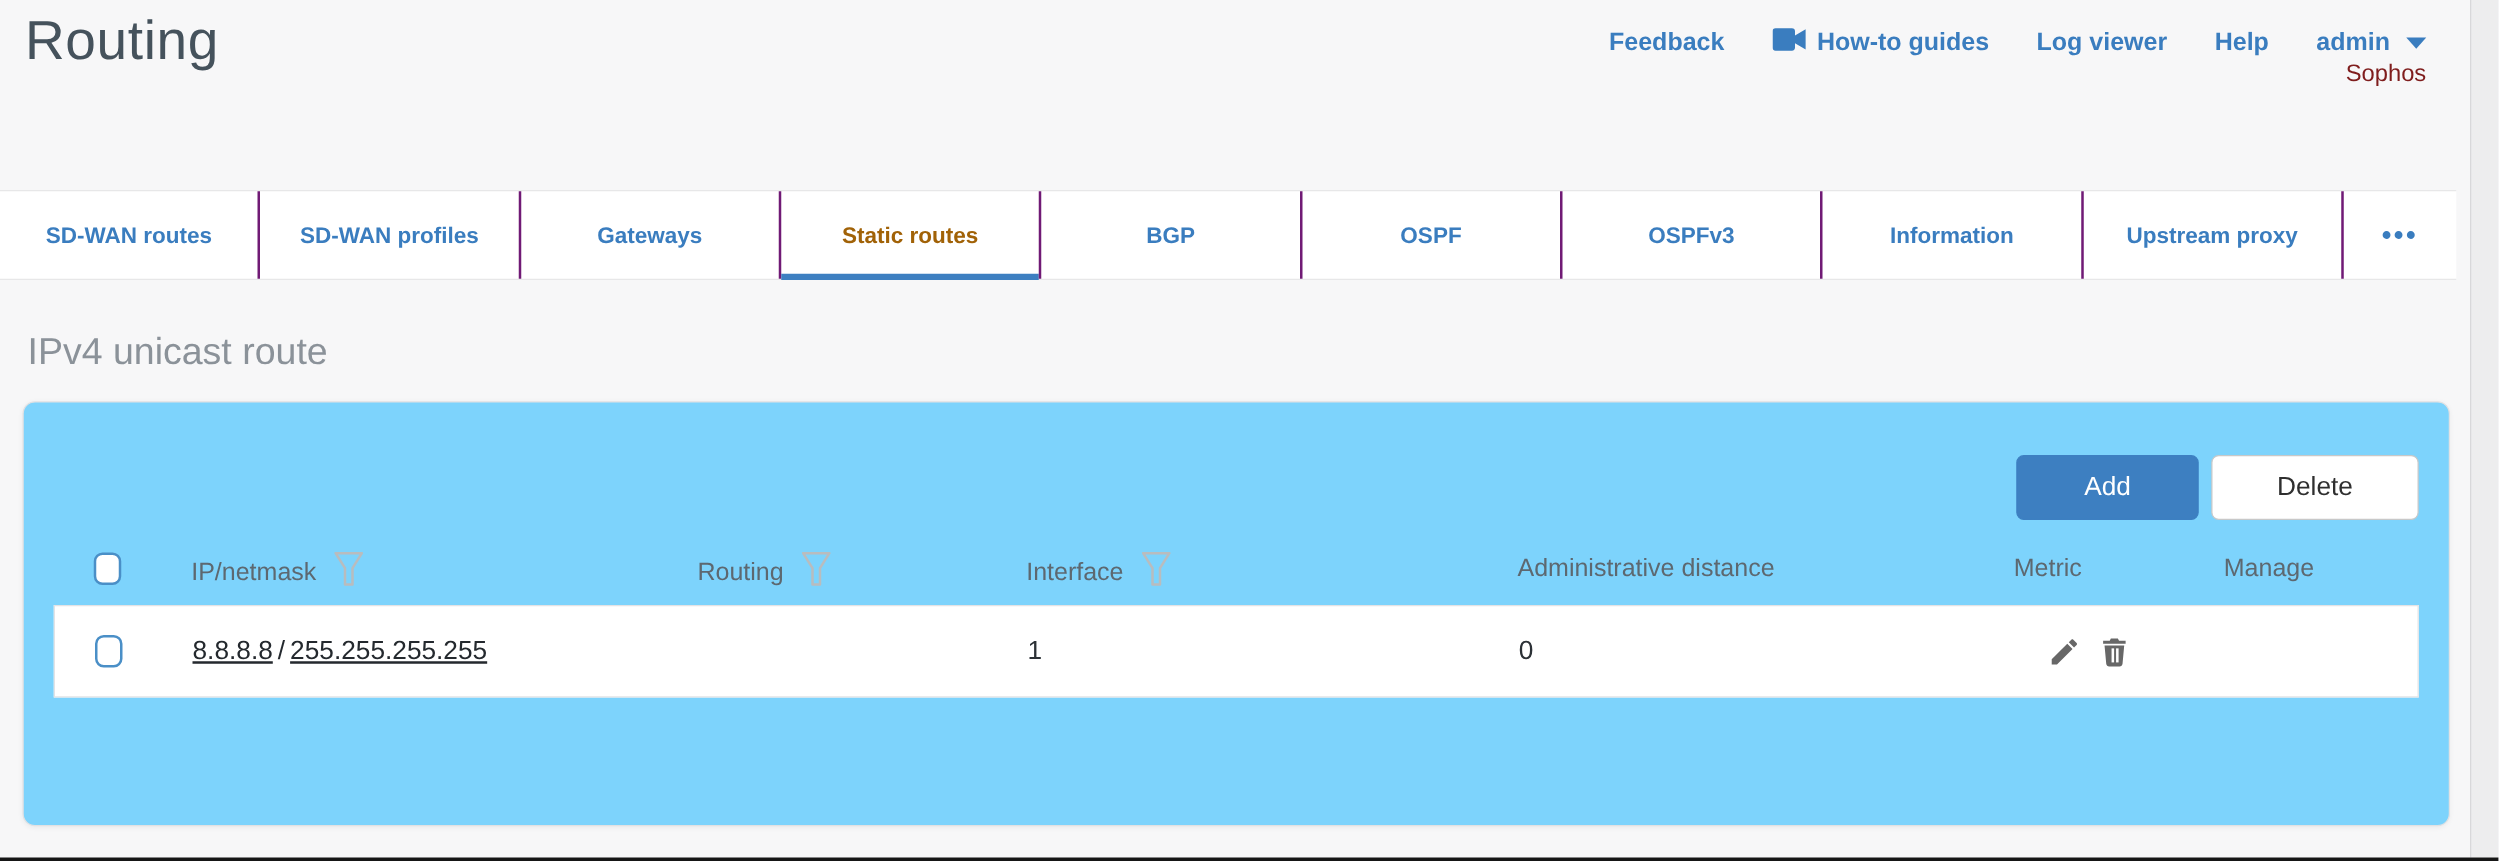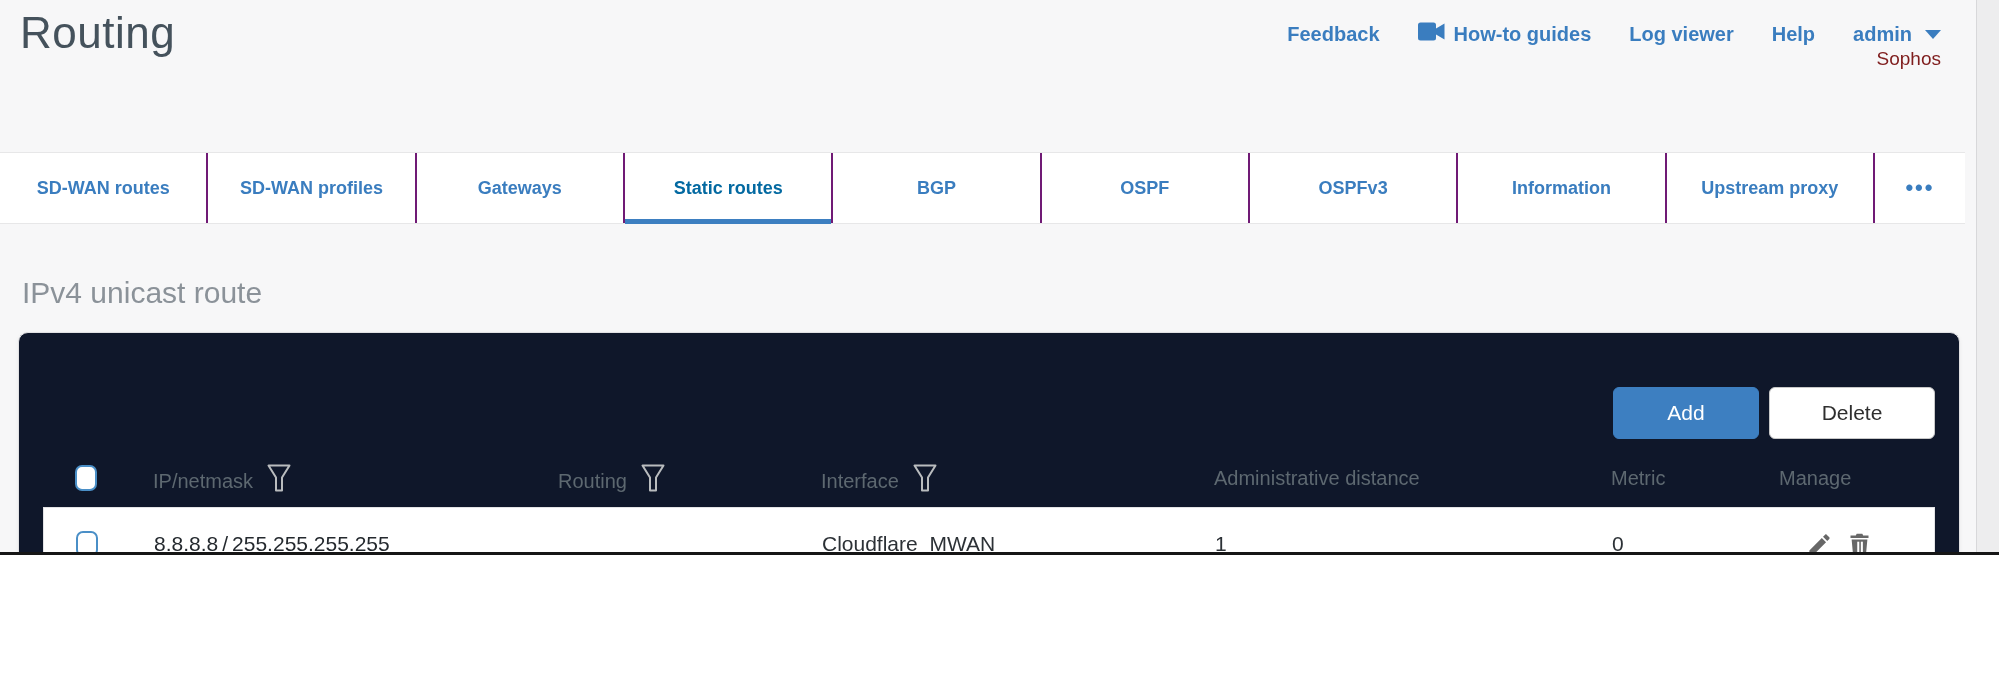--- a/index.html
+++ b/index.html
@@ -1,39 +1,39 @@
 <!DOCTYPE html>
 <html style="--accent: #3d7fc1; --link: #3a7dbf;"><head>
 <meta charset="utf-8">
 <style>
   * { box-sizing: border-box; }
   html,body { margin:0; padding:0; background:#fff; }
   .page {
-    position:relative; width:1999px; height:555px; overflow:hidden;
+    position:relative; width:1999px; height:689px; overflow:hidden;
     background:#f7f7f8; font-family:"Liberation Sans", sans-serif;
   }
   
   .top-header { height:152px; display:flex; justify-content:space-between; align-items:flex-start; padding:8px 58px 0 20px; }
   .page-title { font-size:44px; font-weight:400; color:#45525c; margin:0; line-height:1.15; letter-spacing:.5px; }
   .header-right { display:flex; flex-direction:column; align-items:flex-end; padding-top:14px; }
   .header-links { display:flex; align-items:center; gap:38px; }
   .header-link { color:var(--link,#3a7dbf); font-size:20px; cursor:pointer; display:flex; align-items:center; gap:9px; white-space:nowrap;font-weight:bold; }
   .brand { color:#7f1d1d; font-size:19px; margin-top:2px; }
   .caret-down { width:0; height:0; border-left:8px solid transparent; border-right:8px solid transparent; border-top:9px solid var(--link,#3a7dbf); display:inline-block; margin-left:4px; }
   
   .tab-bar { display:flex; width:1965px; height:72px; background:#fff; border-top:1px solid #e7e7e8; border-bottom:1px solid #e7e7e8; }
   .tab { flex:1 1 0; display:flex; align-items:center; justify-content:center; font-size:18px; font-weight:700; color:var(--link,#3a7dbf); position:relative; cursor:pointer; white-space:nowrap; }
   .tab + .tab { border-left:2px solid #701a75; }
-  .tab.active { color:#0369a1; }
+  .tab.active { color:#a16207; }
   .tab.active::after { content:""; position:absolute; left:0; right:0; bottom:-1px; height:5px; background:var(--accent,#3d7fc1); }
   .tab-more { flex:0 0 92px; font-size:22px; letter-spacing:2px; }
   
   .main { padding-left:18px; }
-  .section-title { font-size:30px; color:#8b9299; font-weight:400; margin:51px 0 22px 4px; line-height:35px; }
-  .card { width:1942px; height:340px; background:#0f172a; border:1px solid #e1e1e3; border-radius:10px; box-shadow:0 1px 4px rgba(0,0,0,.05); padding:12px 24px; }
+  .section-title { font-size:30px; color:#8b9299; font-weight:400; margin:40px 0 22px 4px; line-height:35px; }
+  .card { width:1942px; height:340px; background:#7dd3fc; border:1px solid #e1e1e3; border-radius:10px; box-shadow:0 1px 4px rgba(0,0,0,.05); padding:0 24px; }
   .card-toolbar { display:flex; justify-content:flex-end; gap:10px; padding-top:42px; }
   .btn { height:52px; font-size:21px; border-radius:6px; font-family:inherit; cursor:pointer; }
   .btn-primary { width:146px; background:var(--accent,#3d7fc1); border:1px solid var(--accent,#3d7fc1); color:#fff; }
   .btn-secondary { width:166px; background:#fff; border:1px solid #c8c8c8; color:#2f2f2f; }
   
   .grid { display:grid; grid-template-columns:110px 405px 263px 393px 397px 168px 1fr; align-items:center; }
   .thead { height:58px; color:#5d6870; font-size:20px; margin-top:10px; }
   .th { display:flex; align-items:flex-end; gap:14px; }
   .cb-cell { padding-left:32px; }
   .checkbox { width:22px; height:26px; border:2px solid #4a8fc7; border-radius:7px; background:#fff; cursor:pointer; }
@@ -139,21 +139,20 @@
       </div>
 
       <div class="grid trow">
         <div class="cb-cell">
           <div class="checkbox"></div>
         </div>
         <div class="route-link">
           <span class="u">8.8.8.8</span><span class="sep">/</span><span class="u">255.255.255.255</span>
         </div>
         <div></div>
-        <div>Cloudflare_MWAN</div>
         <div>1</div>
         <div>0</div>
         <div class="manage-cell">
           <span class="icon-btn">
             <svg width="27" height="27" viewBox="0 0 24 24">
                 <path d="M3 17.25V21h3.75L17.81 9.94l-3.75-3.75L3 17.25zM20.71 7.04c.39-.39.39-1.02 0-1.41l-2.34-2.34c-.39-.39-1.02-.39-1.41 0l-1.83 1.83 3.75 3.75 1.83-1.83z" fill="#676767"></path>
               </svg>
           </span>
           <span class="icon-btn">
             <svg width="27" height="27" viewBox="0 0 24 24">

